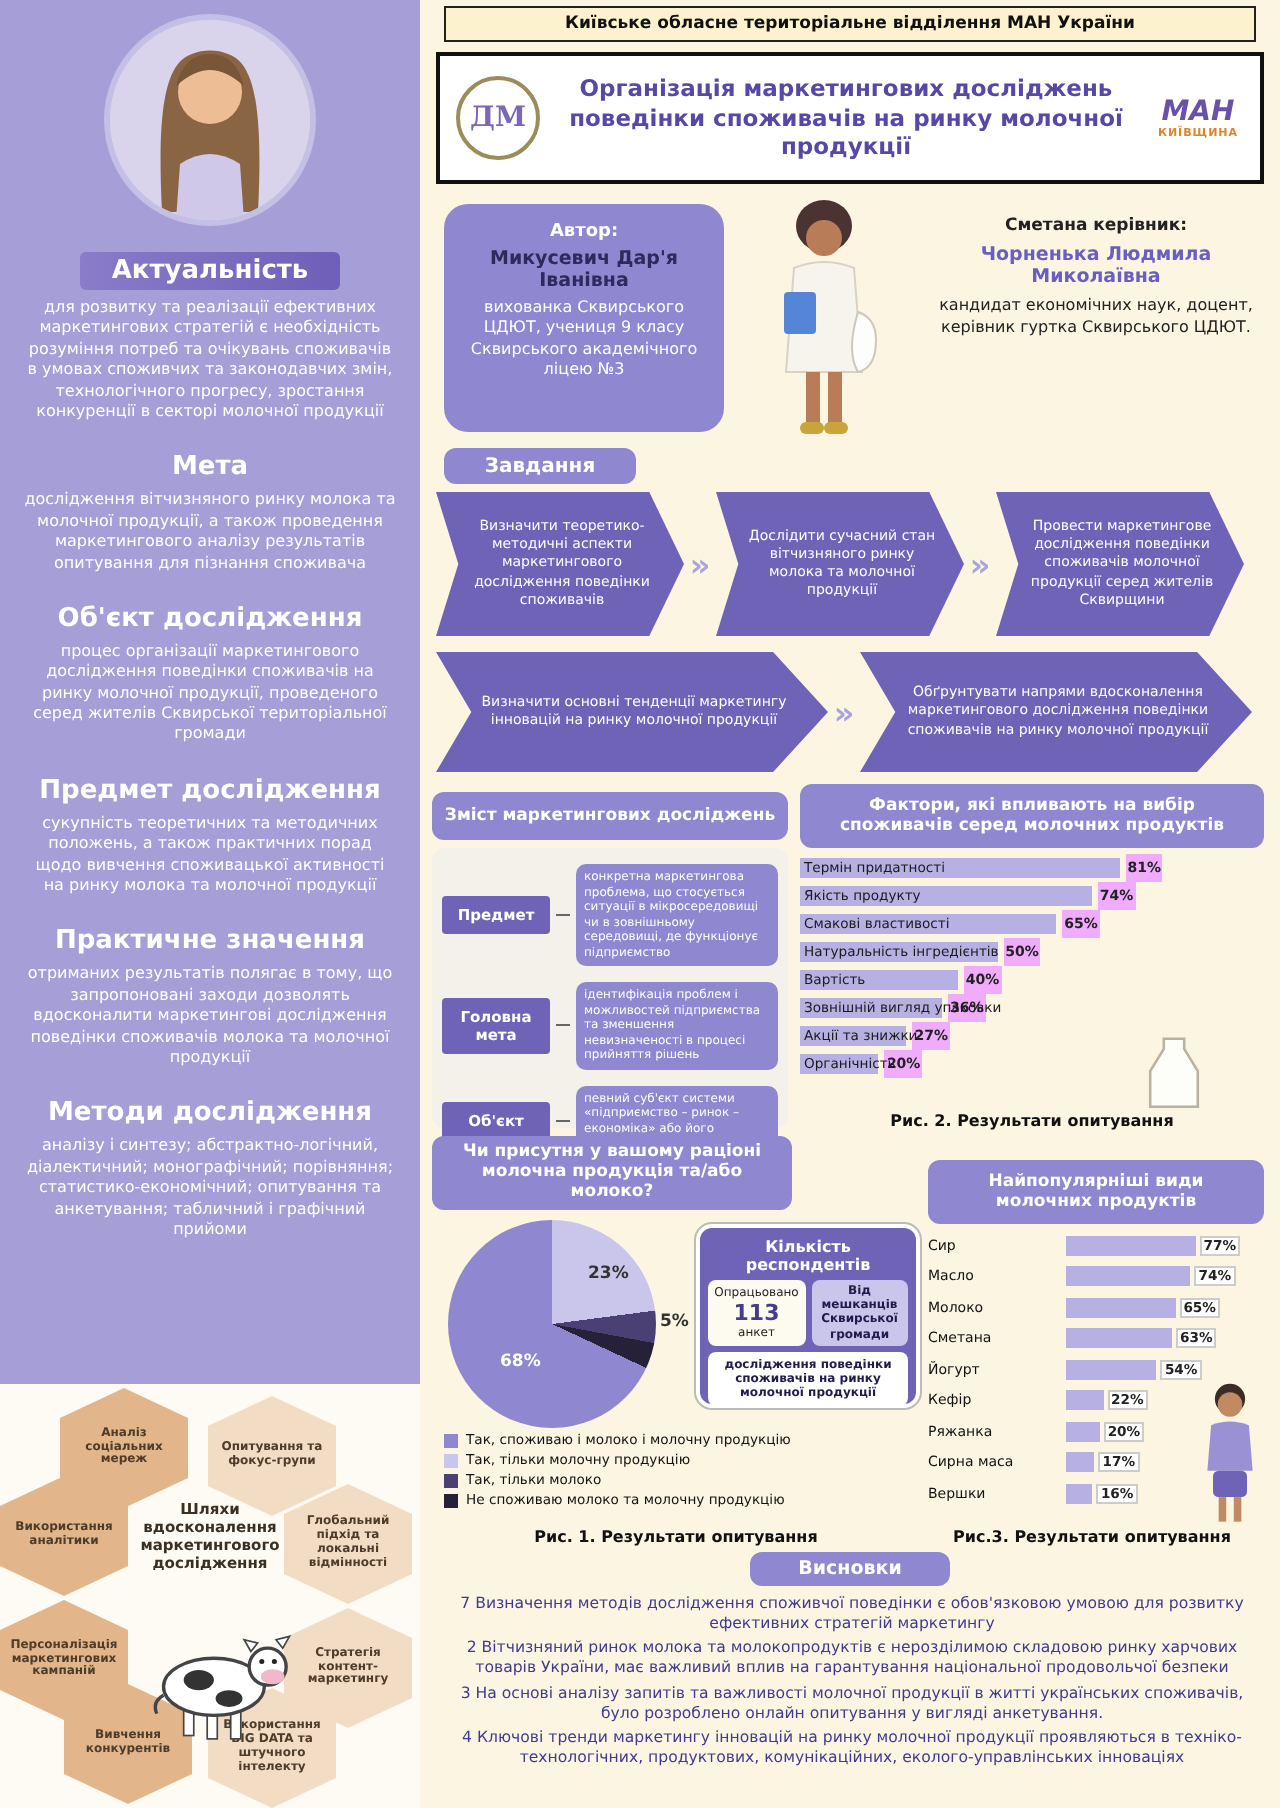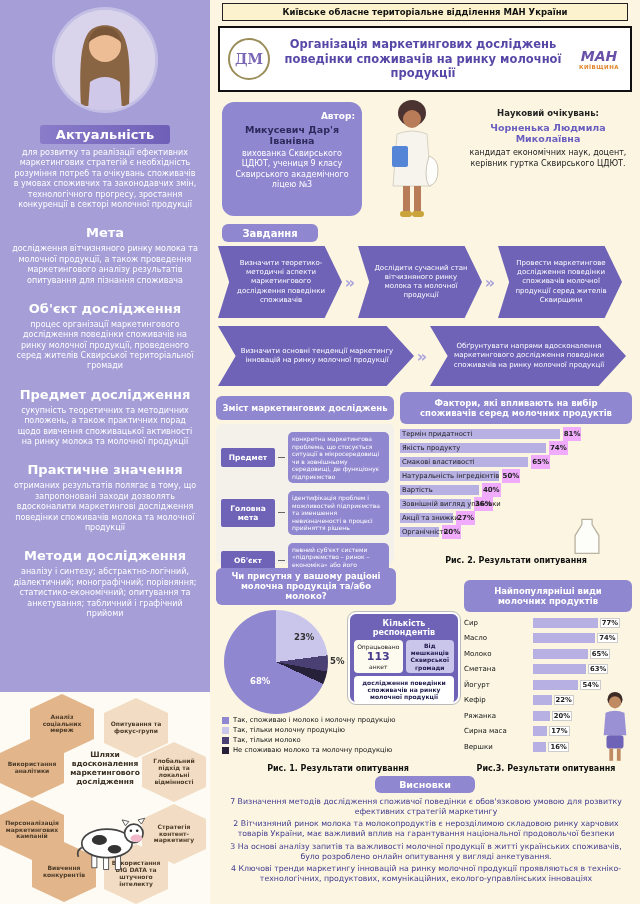--- a/index.html
+++ b/index.html
@@ -43,21 +43,21 @@
   .title-text { flex:1; text-align:center; color:#5748a8; font-weight:bold; font-size:11.5px; line-height:1.3; }
   .logo-dm { width:42px; height:42px; border-radius:50%; border:2px solid #9b8d5a; flex:0 0 auto;
     display:flex; align-items:center; justify-content:center; color:#7a67b5; font-weight:bold;
     font-size:14px; background:#fff; font-family:"DejaVu Serif","Liberation Serif",serif; }
   .logo-man { width:46px; flex:0 0 auto; display:flex; flex-direction:column; align-items:center; }
   .man-txt { font-size:14px; font-weight:bold; font-style:italic; color:#6a51a8; }
   .man-sub { font-size:5.5px; color:#e0842a; font-weight:bold; letter-spacing:.5px; }
 
   .author-box { position:absolute; left:12px; top:102px; width:140px; height:114px; background:#8f87cf;
     border-radius:12px; color:#fff; text-align:center; padding:9px 7px;
-    display:flex; flex-direction:column; gap:3px;align-items:flex-end; }
+    display:flex; flex-direction:column; gap:3px; }
   .author-label { font-weight:bold; font-size:9px; }
   .author-name { font-weight:bold; font-size:9.5px; color:#2d2a5e; }
   .author-details { font-size:8px; line-height:1.3; }
   .illustration { position:absolute; left:156px; top:98px; width:92px; height:124px; }
   .supervisor { position:absolute; left:254px; top:108px; width:168px; text-align:center;
     display:flex; flex-direction:column; gap:4px; }
   .sup-label { font-size:8.5px; font-weight:bold; color:#222; }
   .sup-name { font-size:9.5px; font-weight:bold; color:#6a5ec0; }
   .sup-details { font-size:8px; color:#222; line-height:1.35; }
 
@@ -240,21 +240,21 @@
       <path d="M31 36 Q46 30 61 36 L65 88 L27 88 Z" fill="#f7f4ee" stroke="#d8d2c6"></path>
       <rect x="26" y="48" width="16" height="21" rx="2" fill="#5585d6"></rect>
       <path d="M63 58 q9 3 9 14 q0 14 -9 16 q-6 -10 0 -30 z" fill="#fdfdfb" stroke="#cfc8b8"></path>
       <rect x="37" y="88" width="7" height="26" fill="#b97c58"></rect>
       <rect x="48" y="88" width="7" height="26" fill="#b97c58"></rect>
       <rect x="34" y="113" width="12" height="6" rx="3" fill="#caa43a"></rect>
       <rect x="46" y="113" width="12" height="6" rx="3" fill="#caa43a"></rect>
     </svg>
 
     <div class="supervisor">
-      <div class="sup-label">Науковий очікувань:</div>
+      <div class="sup-label">Сметана керівник:</div>
       <div class="sup-name">Чорненька Людмила Миколаївна</div>
       <div class="sup-details">кандидат економічних наук, доцент, керівник гуртка Сквирського ЦДЮТ.</div>
     </div>
 
     <div class="tasks-label">Завдання</div>
     <div class="tasks">
         <div class="task-arrow small">Визначити теоретико-методичні аспекти маркетингового дослідження поведінки споживачів</div>
         <div class="task-sep">»</div>
         <div class="task-arrow small">Дослідити сучасний стан вітчизняного ринку молока та молочної продукції</div>
         <div class="task-sep">»</div>

